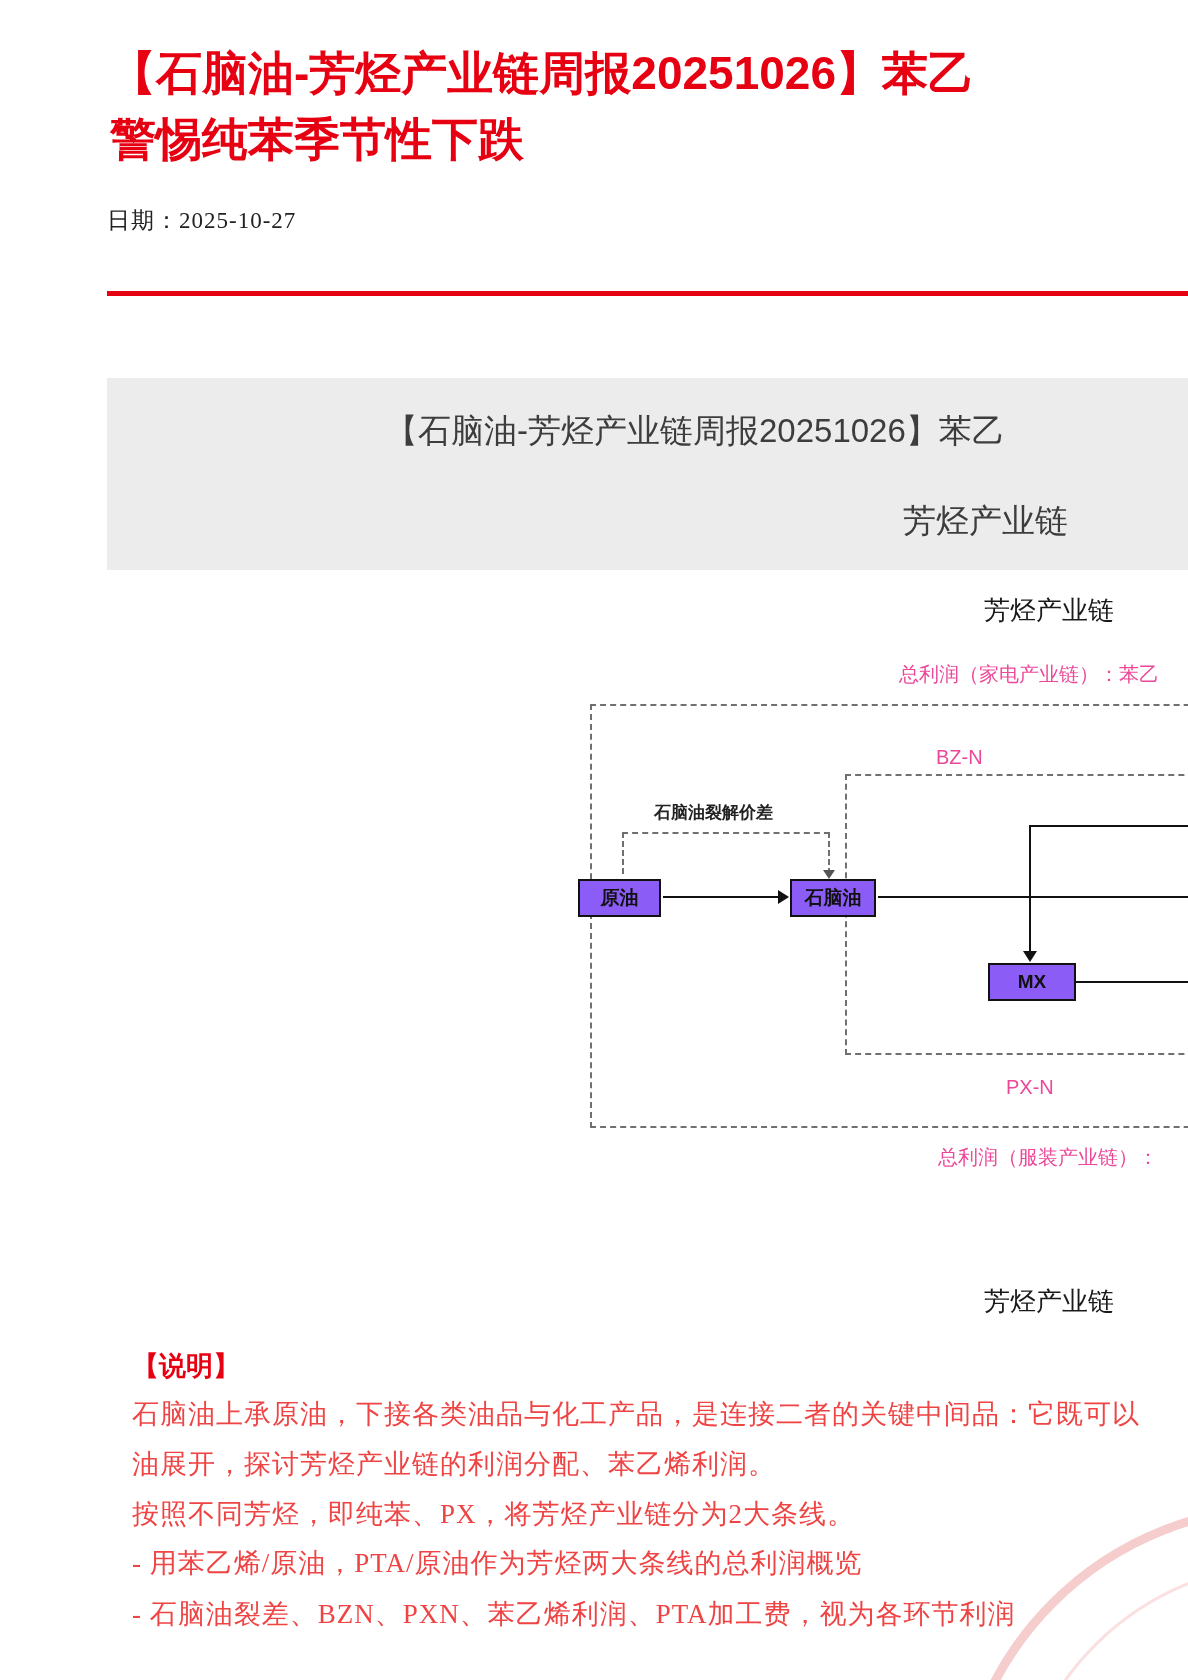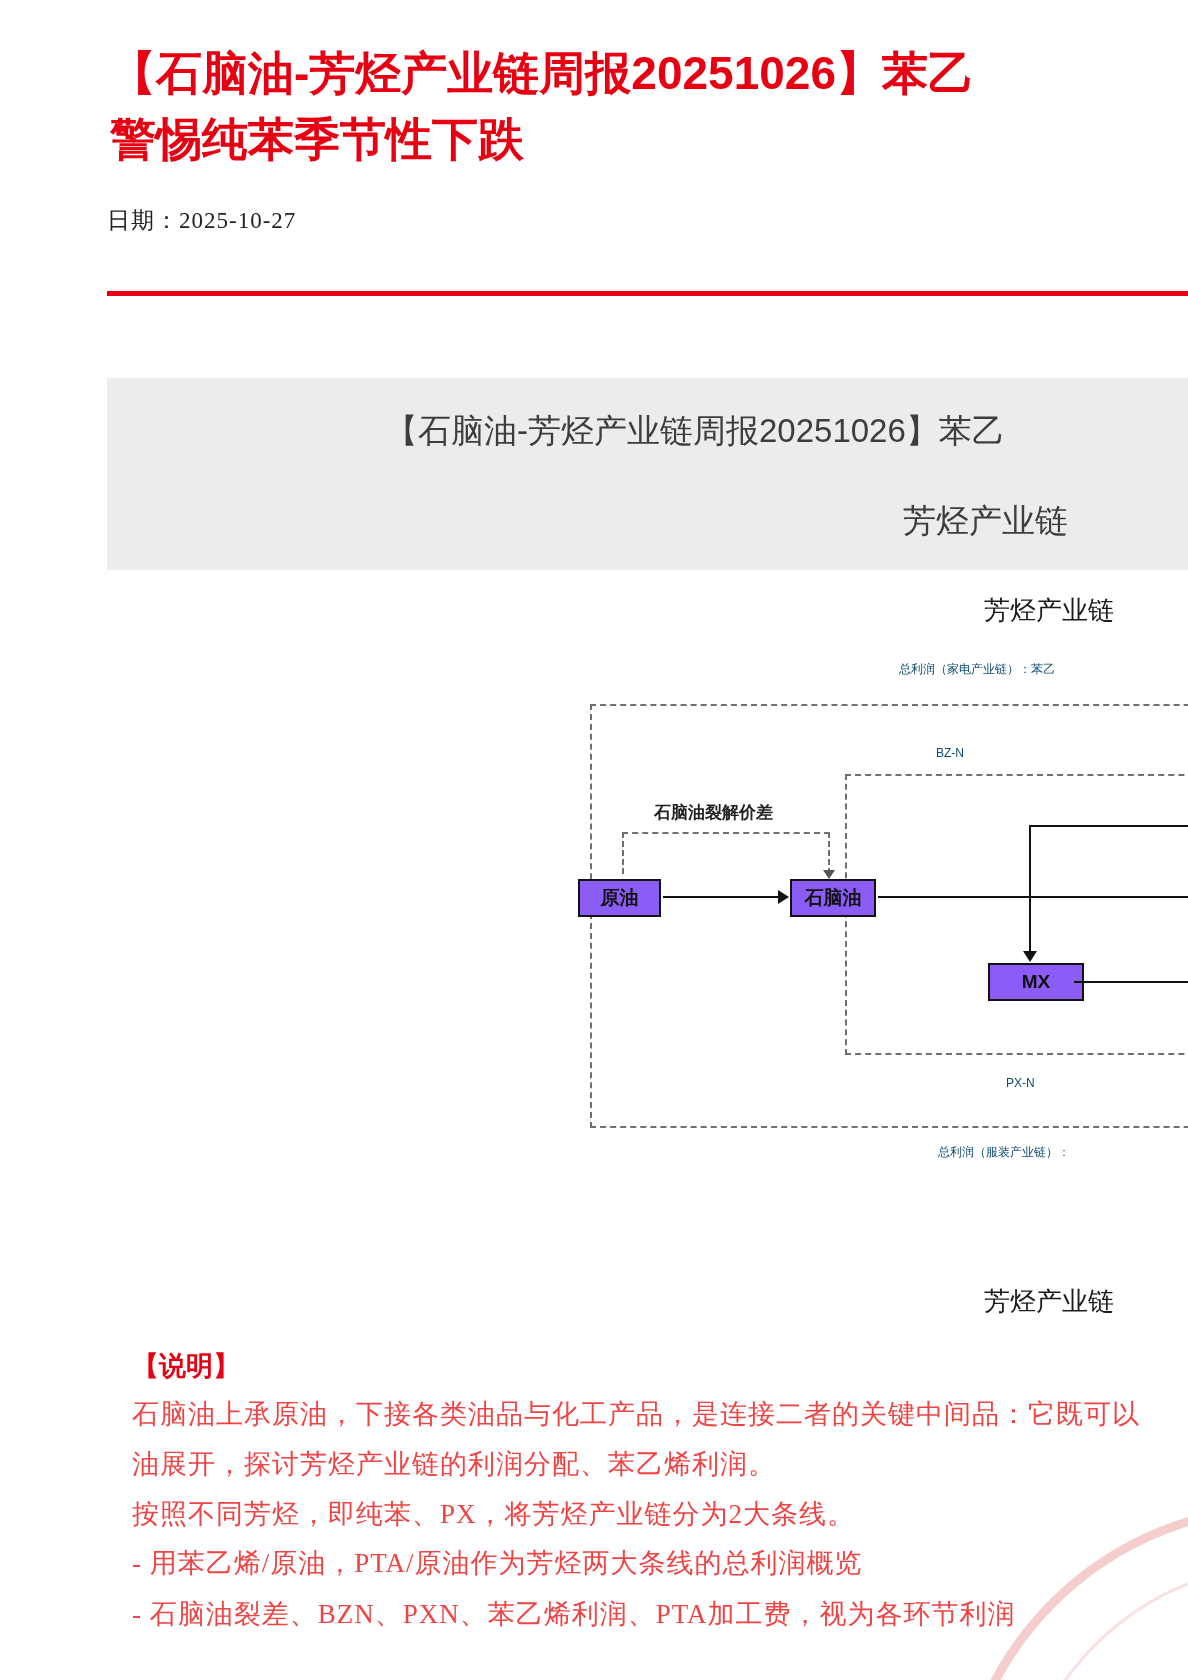--- a/index.html
+++ b/index.html
@@ -50,21 +50,21 @@
   .section-heading {
     left: 984px; top: 593px;
     font-size: 26px; color: #1a1a1a;
   }
   .section-heading-2 {
     left: 984px; top: 1284px;
     font-size: 26px; color: #1a1a1a;
   }
 
   
-  .diag-label { font-size: 12px; color: #0c4a6e; }
+  .diag-label { font-size: 20px; color: #ec4899; }
   .diag-top-label    { left: 899px;  top: 661px; }
   .bz-n-label        { left: 936px;  top: 746px; }
   .px-n-label        { left: 1006px; top: 1076px; }
   .diag-bottom-label { left: 938px;  top: 1144px; }
   .crack-label {
     left: 654px; top: 801px;
     font-size: 17px; font-weight: bold; color: #222;
   }
   .dashed-outer {
     left: 590px; top: 704px; width: 650px; height: 424px;
@@ -86,21 +86,21 @@
     border-right: 6px solid transparent;
     border-top: 9px solid #555;
   }
   .node {
     background: #8b5cf6; border: 2px solid #111;
     font-weight: bold; font-size: 19px; color: #111;
     display: flex; align-items: center; justify-content: center;
   }
   .node-crude   { left: 578px; top: 879px; width: 83px; height: 38px; }
   .node-naphtha { left: 790px; top: 879px; width: 86px; height: 38px; }
-  .node-mx      { left: 988px; top: 963px; width: 96px; height: 38px; }
+  .node-mx      { left: 988px; top: 963px; width: 88px; height: 38px; }
   .hline { height: 0; border-top: 2px solid #111; }
   .vline { width: 0; border-left: 2px solid #111; }
   .line-crude-naphtha { left: 663px;  top: 896px; width: 116px; }
   .line-naphtha-right { left: 878px;  top: 896px; width: 312px; }
   .line-elbow-h       { left: 1030px; top: 825px; width: 160px; }
   .line-elbow-v       { left: 1029px; top: 825px; height: 130px; }
   .line-mx-right      { left: 1074px; top: 981px; width: 116px; }
   .arrowhead-right {
     width: 0; height: 0;
     border-top: 7px solid transparent;

